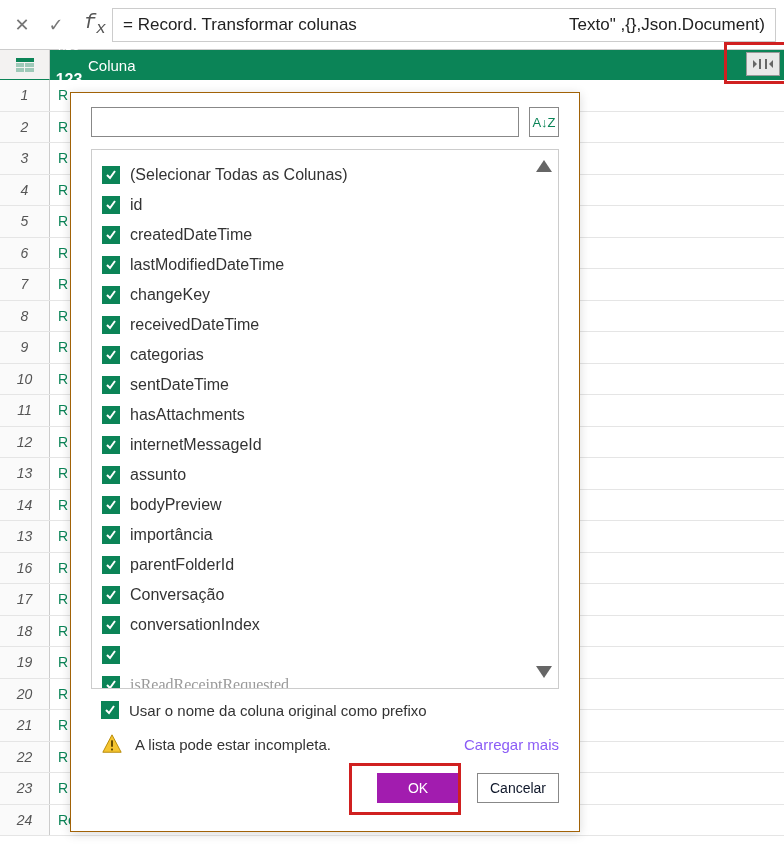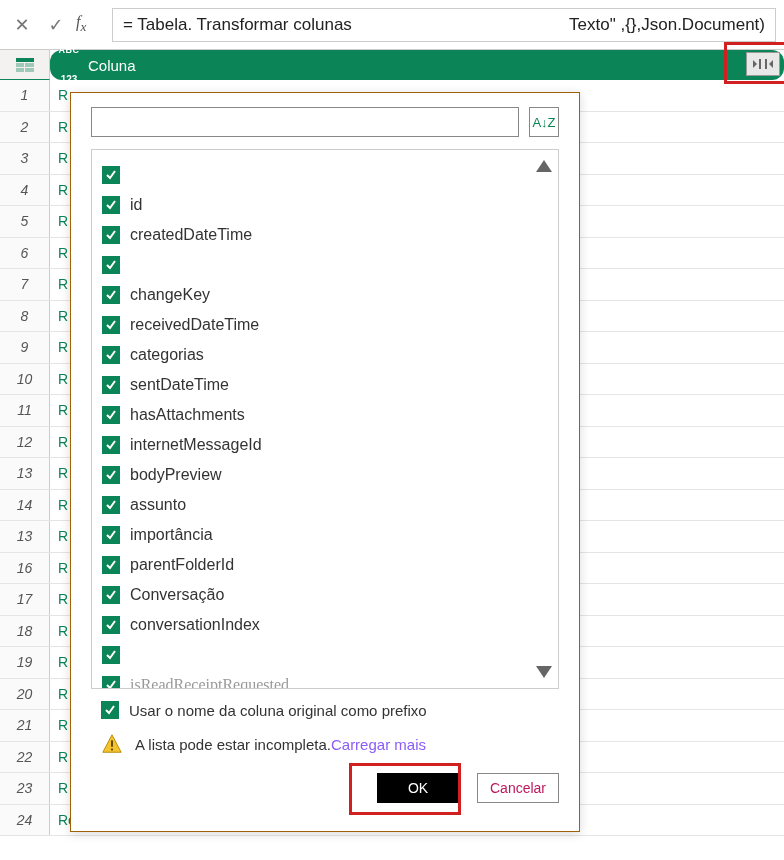--- a/index.html
+++ b/index.html
@@ -25,25 +25,25 @@
     width: 28px;
     height: 28px;
     display: flex;
     align-items: center;
     justify-content: center;
     font-size: 18px;
     color: #777;
   }
   .fb-fx {
     font-style: italic;
-    font-family: Liberation Serif, serif;
-    font-size: 16px;
+    font-family: Liberation Mono, monospace;
+    font-size: 20px;
     color: #555;
     width: 30px;
-    text-align: left;
+    text-align: right;
   }
   .fb-input {
     flex: 1;
     border: 1px solid #ccc;
     height: 34px;
     display: flex;
     align-items: center;
     padding: 0 10px;
     font-size: 17px;
     color: #222;
@@ -70,37 +70,36 @@
   .col-header {
     position: relative;
     flex: 1;
     height: 30px;
     background: #0b8457;
     color: white;
     display: flex;
     align-items: center;
     padding: 0 6px;
     font-size: 15px;
-    border-radius: 12px;
   }
   .type-icon {
     width: 26px;
     height: 26px;
     background: #0b8457;
     display: flex;
     flex-direction: column;
     align-items: center;
     justify-content: center;
     font-size: 9px;
     font-weight: bold;
     margin-right: 6px;
     line-height: 1;
   }
   .type-icon .abc { letter-spacing: 0.5px; }
-  .type-icon .n123 { font-size: 10px; margin-top: 20px; }
+  .type-icon .n123 { font-size: 16px; margin-top: 20px; }
   .expand-btn {
     position: absolute;
     right: 4px;
     top: 2px;
     width: 34px;
     height: 24px;
     background: #e8e8e8;
     border: 1px solid #999;
     display: flex;
     align-items: center;
@@ -222,20 +221,21 @@
   .dd-prefix {
     display: flex;
     align-items: center;
     gap: 10px;
     padding: 12px 20px 4px 30px;
     font-size: 15px;
   }
   .dd-warning {
     display: flex;
     align-items: center;
+    justify-content: space-between;
     padding: 10px 20px 4px 30px;
     font-size: 15px;
   }
   .warn-left { display: flex; align-items: center; gap: 12px; }
   .warn-icon {
     width: 22px;
     height: 22px;
   }
   .dd-buttons {
     display: flex;
@@ -246,43 +246,43 @@
   }
   .btn {
     min-width: 82px;
     height: 30px;
     display: flex;
     align-items: center;
     justify-content: center;
     font-size: 14px;
     cursor: pointer;
   }
-  .btn-ok { background: #000000; color: #fff; border: none; }
-  .btn-cancel { background: #fff; border: 1px solid #888; color: #be185d; }
+  .btn-ok { background: #a21caf; color: #fff; border: none; }
+  .btn-cancel { background: #fff; border: 1px solid #888; color: #0f172a; }
   .red-box-ok {
     position: absolute;
     left: 278px;
     top: 4px;
     width: 112px;
     height: 52px;
     border: 3px solid #d02020;
     pointer-events: none;
   }
   .load-more { color: #8b5cf6; cursor: pointer; }
   .cutoff { color: #999; font-family: Liberation Serif, serif; }
 </style>
 </head>
 <body>
 
 <div class="formula-bar">
   <div class="fb-icon">✕</div>
   <div class="fb-icon">✓</div>
   <div class="fb-fx">f<sub>x</sub></div>
   <div class="fb-input">
-    <span>=  Tabela. Transformar colunas</span>
+    <span>=  Record. Transformar colunas</span>
     <span class="fb-input-right">Texto" ,{},Json.Document)</span>
   </div>
 </div>
 
 <div class="grid-area">
   <div class="corner-cell">
     <svg width="18" height="14">
       <rect x="0" y="0" width="18" height="4" fill="#0b8457"></rect>
       <rect x="0" y="5" width="8" height="4" fill="#9ec9b8"></rect>
       <rect x="9" y="5" width="9" height="4" fill="#9ec9b8"></rect>
@@ -415,20 +415,21 @@
     </div>
   </div>
   <div class="dd-list-wrap">
     <div class="dd-list" id="dd-list">
         <div class="dd-item">
           <div class="chk">
             <svg width="12" height="12">
               <path d="M2 6 L5 9 L10 2" stroke="#fff" stroke-width="2" fill="none"></path>
             </svg>
           </div>
+          <span>(Selecionar Todas as Colunas)</span>
         </div>
         <div class="dd-item">
           <div class="chk">
             <svg width="12" height="12">
               <path d="M2 6 L5 9 L10 2" stroke="#fff" stroke-width="2" fill="none"></path>
             </svg>
           </div>
           <span>id</span>
         </div>
         <div class="dd-item">
@@ -438,20 +439,21 @@
             </svg>
           </div>
           <span>createdDateTime</span>
         </div>
         <div class="dd-item">
           <div class="chk">
             <svg width="12" height="12">
               <path d="M2 6 L5 9 L10 2" stroke="#fff" stroke-width="2" fill="none"></path>
             </svg>
           </div>
+          <span>lastModifiedDateTime</span>
         </div>
         <div class="dd-item">
           <div class="chk">
             <svg width="12" height="12">
               <path d="M2 6 L5 9 L10 2" stroke="#fff" stroke-width="2" fill="none"></path>
             </svg>
           </div>
           <span>changeKey</span>
         </div>
         <div class="dd-item">
@@ -493,29 +495,29 @@
             </svg>
           </div>
           <span>internetMessageId</span>
         </div>
         <div class="dd-item">
           <div class="chk">
             <svg width="12" height="12">
               <path d="M2 6 L5 9 L10 2" stroke="#fff" stroke-width="2" fill="none"></path>
             </svg>
           </div>
+          <span>assunto</span>
+        </div>
+        <div class="dd-item">
+          <div class="chk">
+            <svg width="12" height="12">
+              <path d="M2 6 L5 9 L10 2" stroke="#fff" stroke-width="2" fill="none"></path>
+            </svg>
+          </div>
           <span>bodyPreview</span>
-        </div>
-        <div class="dd-item">
-          <div class="chk">
-            <svg width="12" height="12">
-              <path d="M2 6 L5 9 L10 2" stroke="#fff" stroke-width="2" fill="none"></path>
-            </svg>
-          </div>
-          <span>assunto</span>
         </div>
         <div class="dd-item">
           <div class="chk">
             <svg width="12" height="12">
               <path d="M2 6 L5 9 L10 2" stroke="#fff" stroke-width="2" fill="none"></path>
             </svg>
           </div>
           <span>importância</span>
         </div>
         <div class="dd-item">

